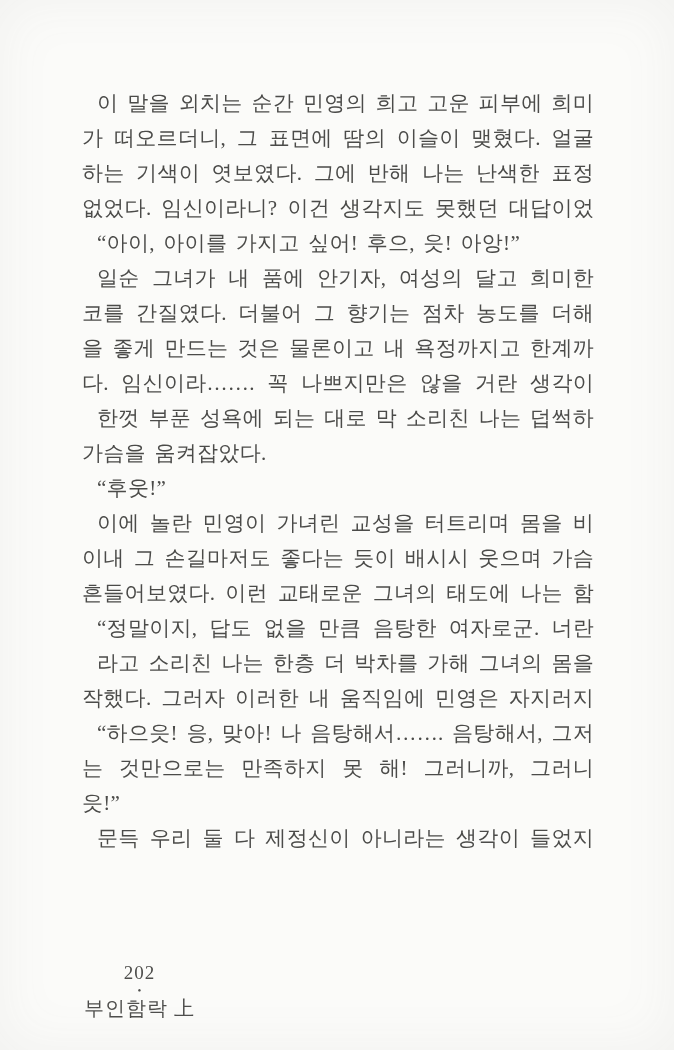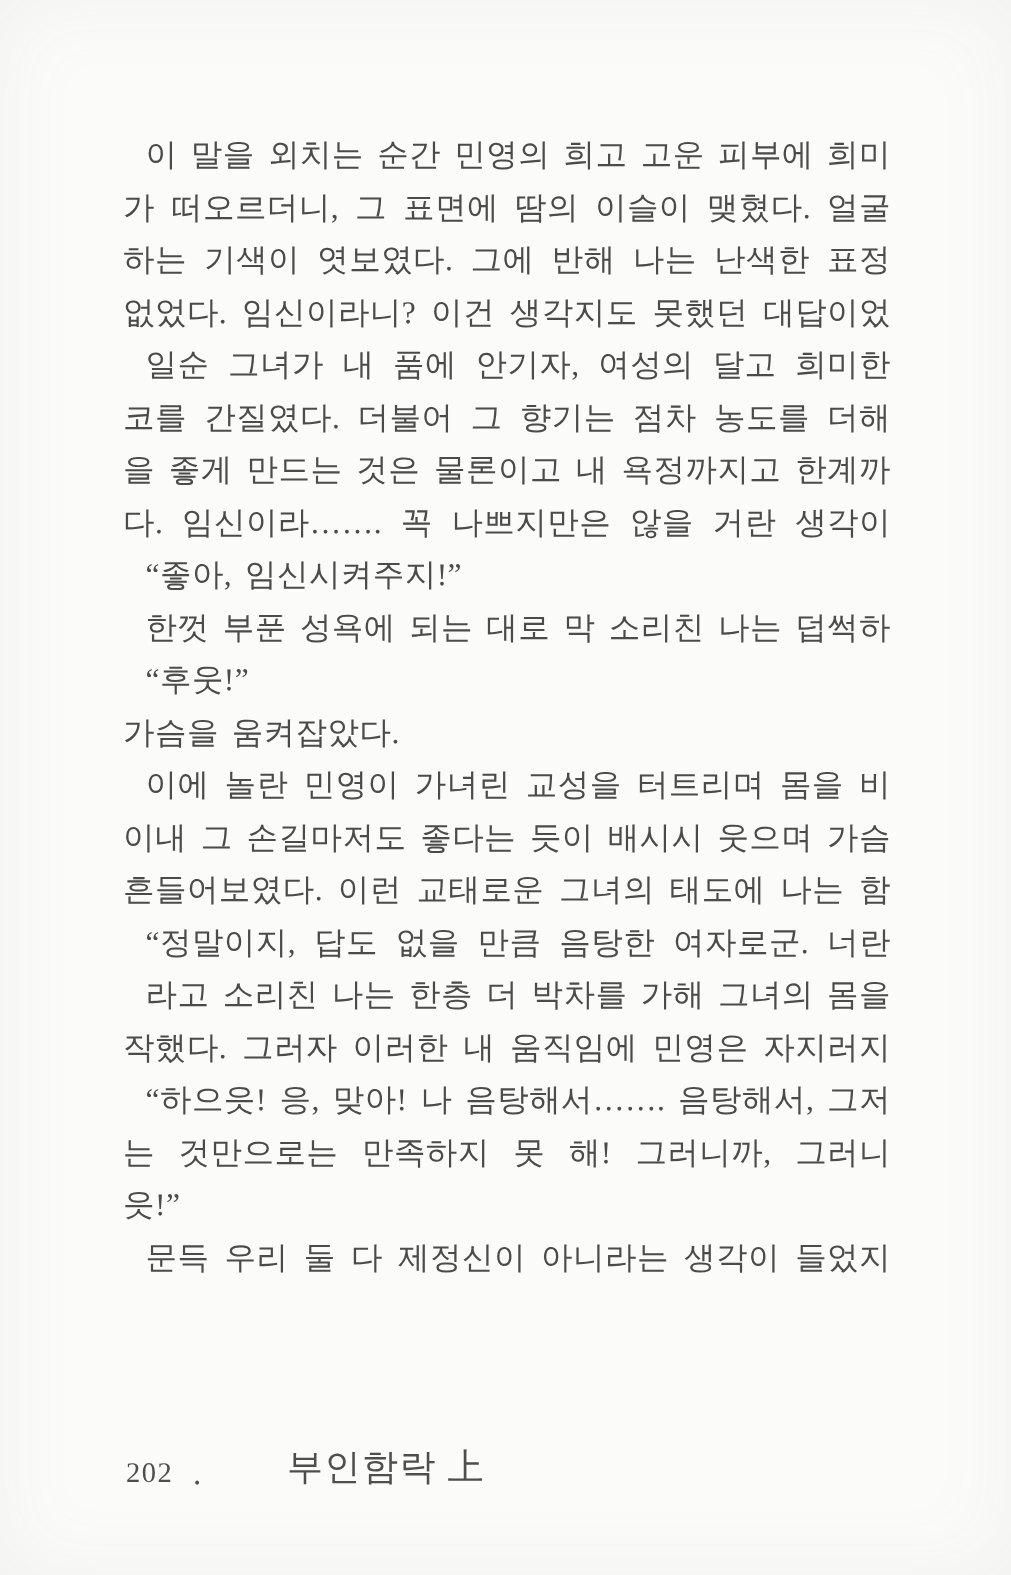--- a/index.html
+++ b/index.html
@@ -41,58 +41,58 @@
     text-align-last: justify;
   }
   .line.indent {
     padding-left: 15px;
   }
   .page-footer {
     position: absolute;
     left: 84px;
     top: 962px;
     display: flex;
-    align-items: flex-end;
+    align-items: center;
     color: #4e4e4c;
+    flex-direction: column;
   }
   .page-number {
     font-size: 19px;
     letter-spacing: 1px;
   }
   .bullet {
     font-size: 11px;
     margin: 0 14px;
     line-height: 1;
     transform: translateY(1px);
   }
   .book-title {
-    font-size: 24px;
+    font-size: 20px;
     letter-spacing: 1px;
-    margin-left: 44px;
   }
 </style>
 </head>
 <body>
 
 <div class="book-page">
 
   <div class="page-text">
 
   <div class="line indent fill">이 말을 외치는 순간 민영의 희고 고운 피부에 희미하게 홍조</div>
       <div class="line fill">가 떠오르더니, 그 표면에 땀의 이슬이 맺혔다. 얼굴에는 초조해</div>
       <div class="line fill">하는 기색이 엿보였다. 그에 반해 나는 난색한 표정을 지울 수</div>
       <div class="line">없었다. 임신이라니? 이건 생각지도 못했던 대답이었다.</div>
+      <div class="line indent">“아이, 아이를 가지고 싶어! 후으, 읏! 아앙!”</div>
       <div class="line indent fill">일순 그녀가 내 품에 안기자, 여성의 달고 희미한 향기가 내</div>
       <div class="line fill">코를 간질였다. 더불어 그 향기는 점차 농도를 더해가, 나의 기분</div>
       <div class="line fill">을 좋게 만드는 것은 물론이고 내 욕정까지고 한계까지 끌어올렸</div>
       <div class="line">다. 임신이라……. 꼭 나쁘지만은 않을 거란 생각이 들었다.</div>
-      <div class="line indent">“좋아, 임신시켜주지!”</div>
       <div class="line indent fill">한껏 부푼 성욕에 되는 대로 막 소리친 나는 덥썩하고 민영의</div>
+      <div class="line">가슴을 움켜잡았다.</div>
       <div class="line indent">“후웃!”</div>
-      <div class="line">가슴을 움켜잡았다.</div>
       <div class="line indent fill">이에 놀란 민영이 가녀린 교성을 터트리며 몸을 비틀었지만,</div>
       <div class="line fill">이내 그 손길마저도 좋다는 듯이 배시시 웃으며 가슴을 위아래로</div>
       <div class="line fill">흔들어보였다. 이런 교태로운 그녀의 태도에 나는 함박 미소를</div>
       <div class="line indent fill">“정말이지, 답도 없을 만큼 음탕한 여자로군. 너란 여잔……!”</div>
       <div class="line indent fill">라고 소리친 나는 한층 더 박차를 가해 그녀의 몸을 탐하기 시</div>
       <div class="line fill">작했다. 그러자 이러한 내 움직임에 민영은 자지러지는 듯한 교</div>
       <div class="line indent fill">“하으읏! 응, 맞아! 나 음탕해서……. 음탕해서, 그저 사정 당하</div>
       <div class="line fill">는 것만으로는 만족하지 못 해! 그러니까, 그러니까……. 하으으</div>
       <div class="line">읏!”</div>
       <div class="line indent fill">문득 우리 둘 다 제정신이 아니라는 생각이 들었지만, 곧 그런</div>

